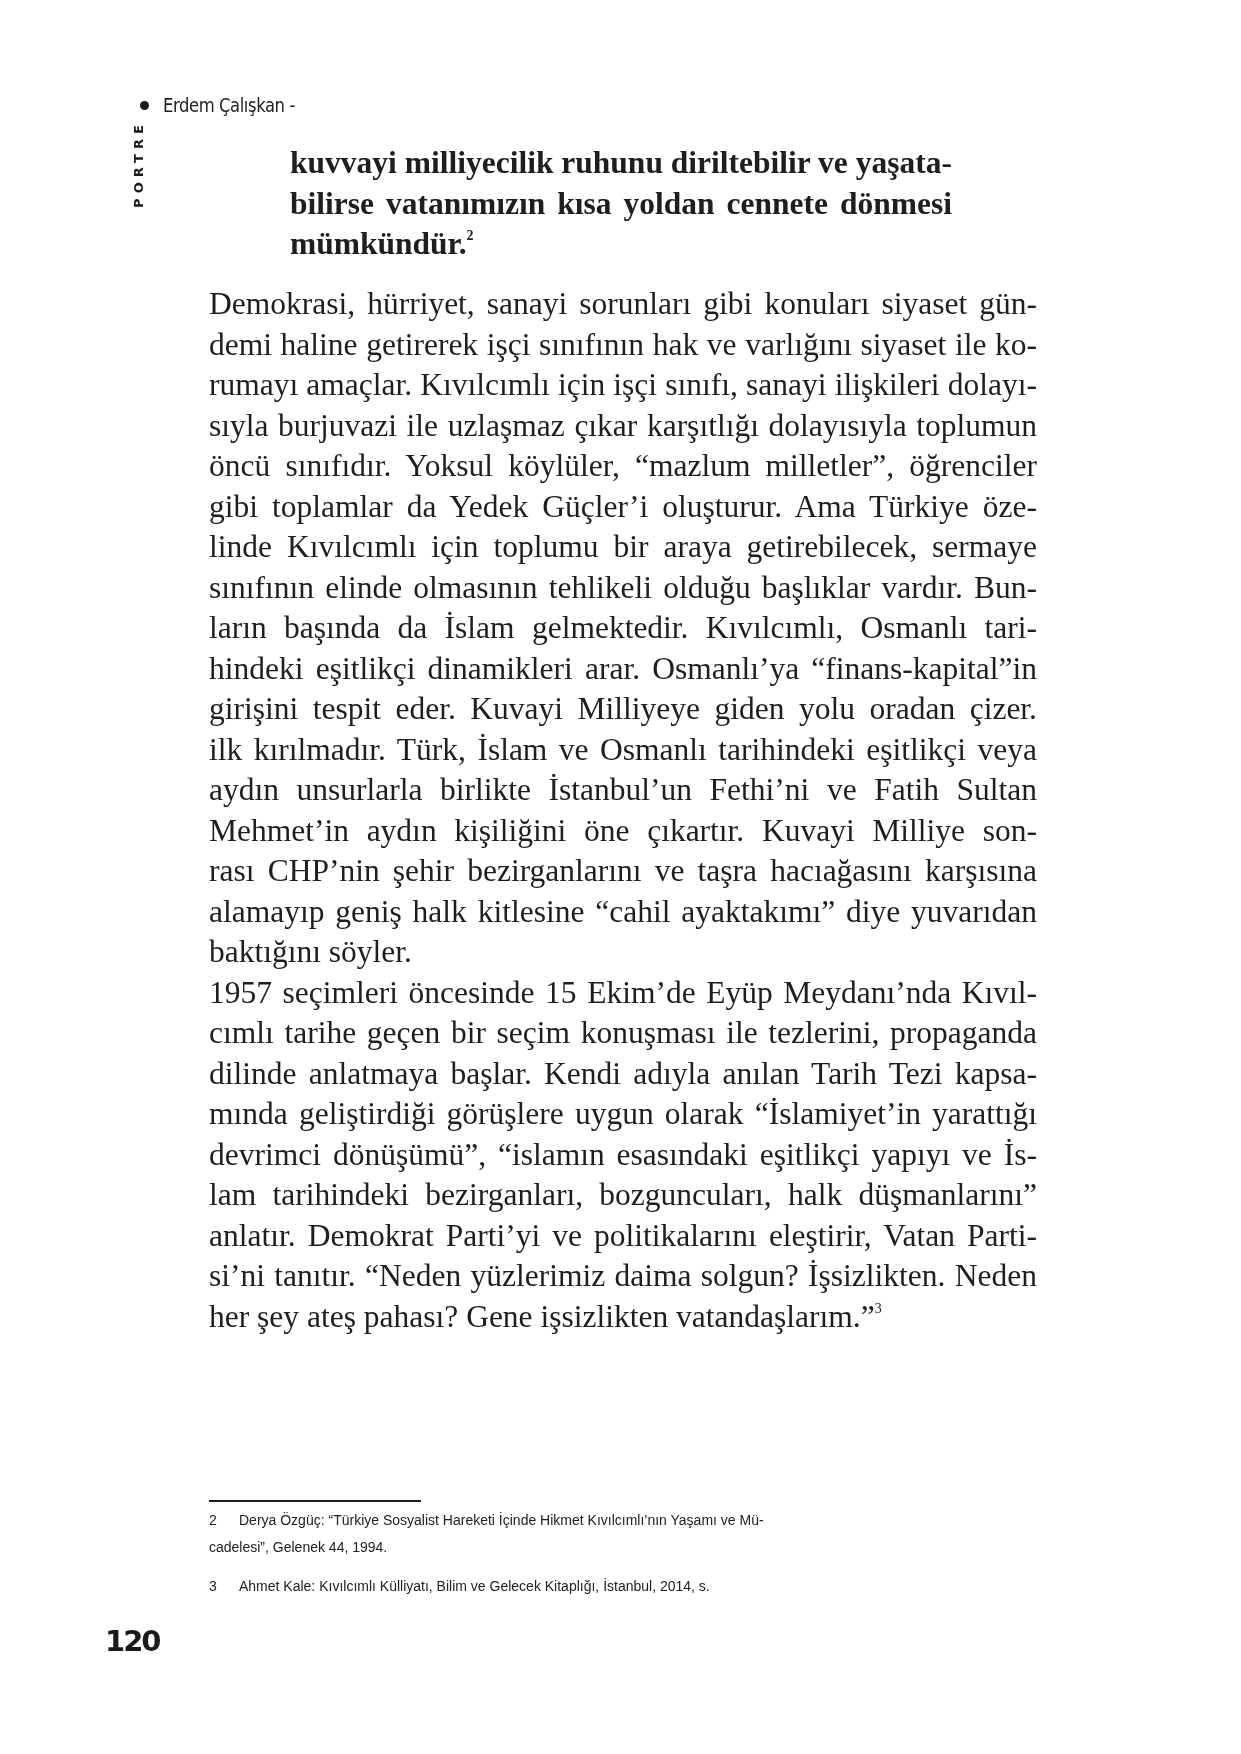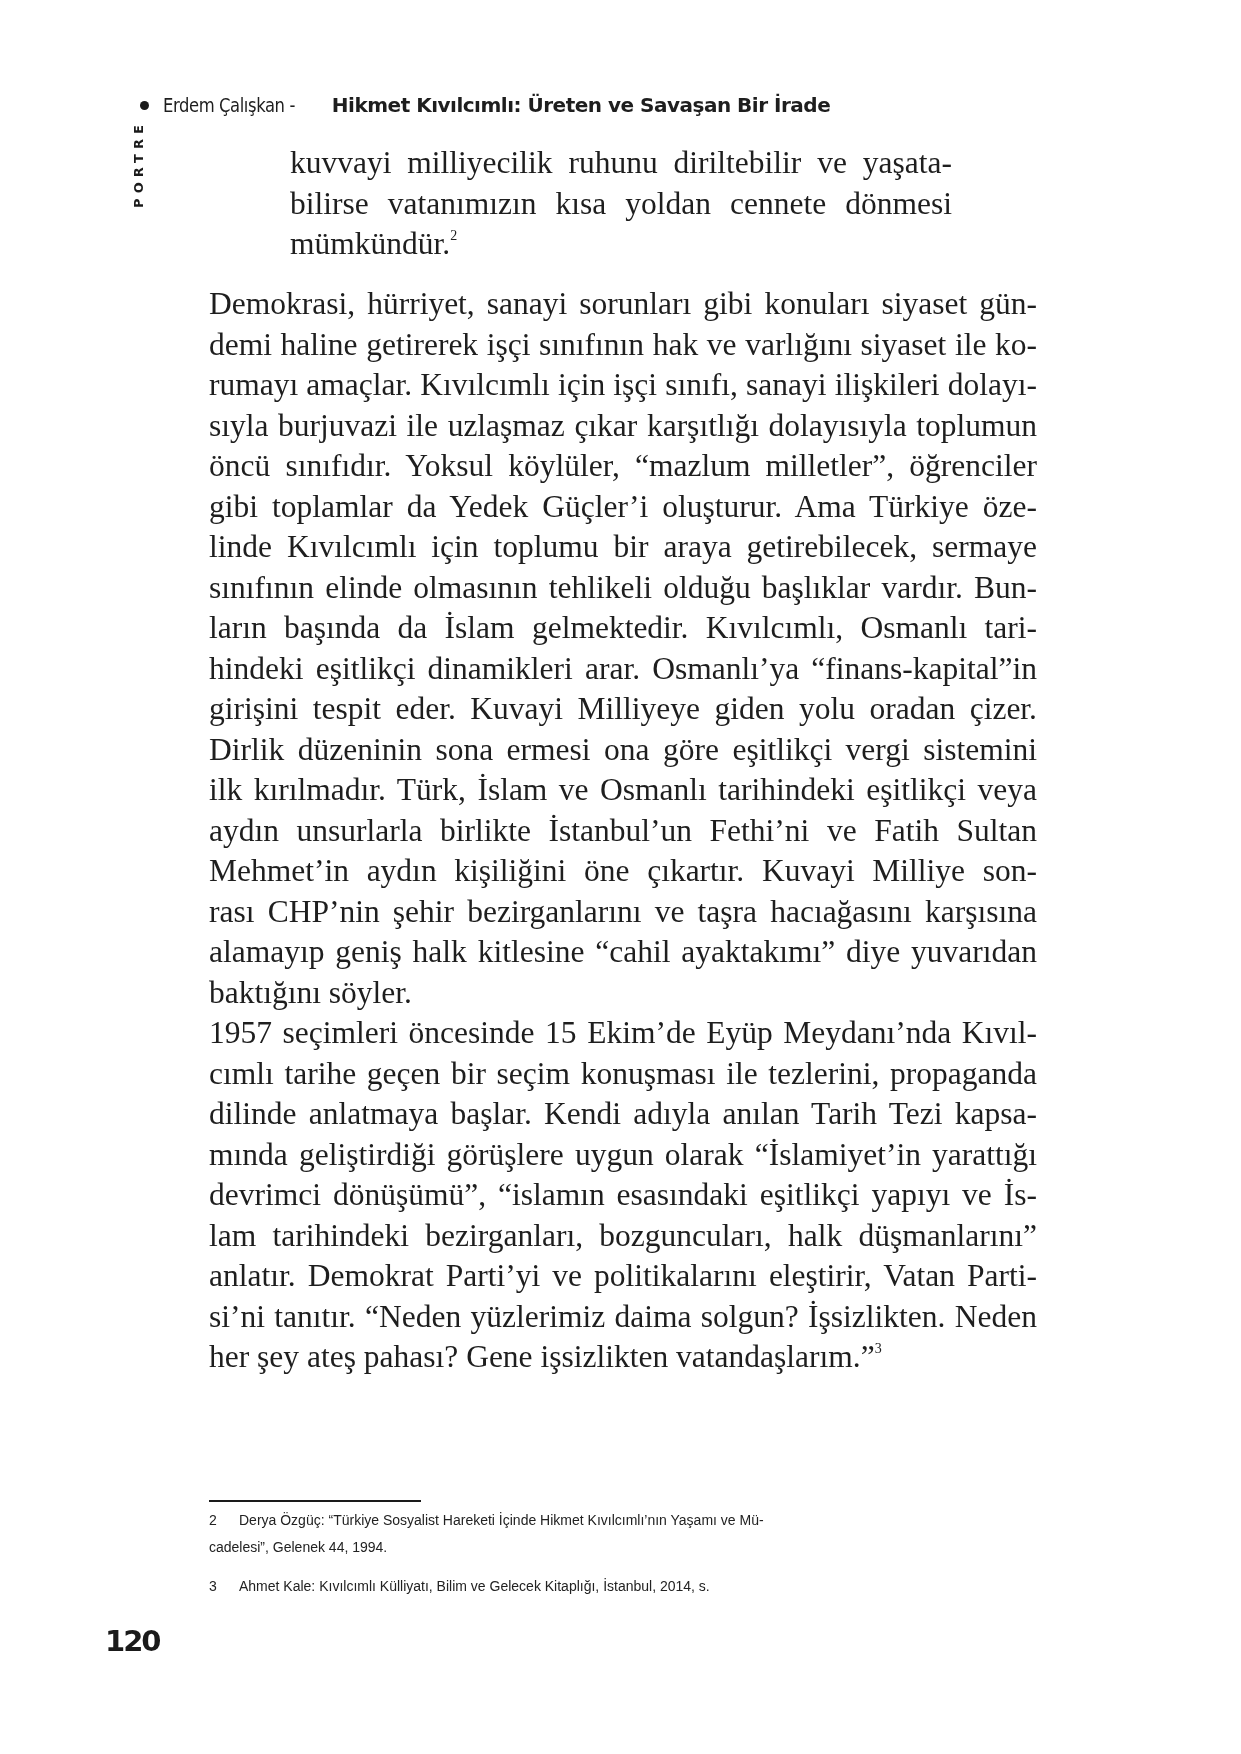--- a/index.html
+++ b/index.html
@@ -4,41 +4,40 @@
   <style>
     html, body { margin: 0; padding: 0; background: #ffffff; }
     body { width: 1241px; height: 1754px; position: relative; overflow: hidden; color: #1e1e1e; }
     .header { position: absolute; left: 140px; top: 90px; height: 30px; display: flex; align-items: center; font-family: "DejaVu Sans", sans-serif; font-size: 20px; letter-spacing: -0.5px; }
     .header .bullet { width: 9px; height: 9px; border-radius: 50%; background: #1a1a1a; margin-right: 14px; }
     .header .author { font-weight: normal; transform: scaleX(0.82); transform-origin: left center; display: inline-block; white-space: nowrap; }
     .header .title { font-weight: bold; }
     .vtag { position: absolute; left: 128px; top: 128px; width: 20px; height: 72px; }
     .vtag span { position: absolute; left: 50%; top: 50%; transform: translate(-50%,-50%) rotate(-90deg); font-family: "DejaVu Sans", sans-serif; font-weight: bold; font-size: 13px; letter-spacing: 5px; white-space: nowrap; color: #1a1a1a; }
     .serif { font-family: "Liberation Serif", "DejaVu Serif", serif; font-size: 31.5px; }
-    .quote { position: absolute; left: 290px; top: 143px; width: 662px; }
+    .quote { position: absolute; left: 290px; top: 143px; width: 662px; font-weight: bold; }
     .body { position: absolute; left: 209px; top: 284px; width: 828px; }
     .line { display: block; height: 40.5px; line-height: 40.5px; text-align: justify; text-align-last: justify; white-space: nowrap; overflow: visible; }
     .line.last { text-align-last: left; }
     .para2 { margin-top: 0; }
     sup { font-size: 14px; vertical-align: 14px; line-height: 0; }
     .rule { position: absolute; left: 209px; top: 1500px; width: 212px; height: 2px; background: #1a1a1a; }
     .fn { position: absolute; left: 209px; width: 820px; font-family: "Liberation Sans", sans-serif; font-size: 14px; line-height: 27px; color: #222; }
     .fn .num { display: inline-block; width: 30px; }
     .fn1 { top: 1507px; }
     .fn3 { top: 1573px; }
     .pagenum { position: absolute; left: 105px; top: 1624px; font-family: "DejaVu Sans", sans-serif; font-weight: bold; font-size: 29px; letter-spacing: -2px; color: #1a1a1a; }
   </style>
 </head>
 <body>
 
 <div class="header">
   <span class="bullet"></span>
   <span class="author">Erdem Çalışkan -</span>
   <span style="width:8px;display:inline-block"></span>
-  <span class="title">Hikmet Kıvılcımlı: Üreten ve Savaşan Bir İrade</span>
 </div>
 
 <div class="vtag">
   <span>PORTRE</span>
 </div>
 
 <div class="quote serif">
   <span class="line">kuvvayi milliyecilik ruhunu diriltebilir ve yaşata-</span>
   <span class="line">bilirse vatanımızın kısa yoldan cennete dönmesi</span>
   <span class="line last"><span>mümkündür.</span><sup>2</sup></span>
@@ -50,21 +49,20 @@
     <span class="line">demi haline getirerek işçi sınıfının hak ve varlığını siyaset ile ko-</span>
     <span class="line">rumayı amaçlar. Kıvılcımlı için işçi sınıfı, sanayi ilişkileri dolayı-</span>
     <span class="line">sıyla burjuvazi ile uzlaşmaz çıkar karşıtlığı dolayısıyla toplumun</span>
     <span class="line">öncü sınıfıdır. Yoksul köylüler, “mazlum milletler”, öğrenciler</span>
     <span class="line">gibi toplamlar da Yedek Güçler’i oluşturur. Ama Türkiye öze-</span>
     <span class="line">linde Kıvılcımlı için toplumu bir araya getirebilecek, sermaye</span>
     <span class="line">sınıfının elinde olmasının tehlikeli olduğu başlıklar vardır. Bun-</span>
     <span class="line">ların başında da İslam gelmektedir. Kıvılcımlı, Osmanlı tari-</span>
     <span class="line">hindeki eşitlikçi dinamikleri arar. Osmanlı’ya “finans-kapital”in</span>
     <span class="line">girişini tespit eder. Kuvayi Milliyeye giden yolu oradan çizer.</span>
-    <span class="line">Dirlik düzeninin sona ermesi ona göre eşitlikçi vergi sistemini</span>
     <span class="line">ilk kırılmadır. Türk, İslam ve Osmanlı tarihindeki eşitlikçi veya</span>
     <span class="line">aydın unsurlarla birlikte İstanbul’un Fethi’ni ve Fatih Sultan</span>
     <span class="line">Mehmet’in aydın kişiliğini öne çıkartır. Kuvayi Milliye son-</span>
     <span class="line">rası CHP’nin şehir bezirganlarını ve taşra hacıağasını karşısına</span>
     <span class="line">alamayıp geniş halk kitlesine “cahil ayaktakımı” diye yuvarıdan</span>
     <span class="line last">baktığını söyler.</span>
   </div>
   <div class="para2">
     <span class="line">1957 seçimleri öncesinde 15 Ekim’de Eyüp Meydanı’nda Kıvıl-</span>
     <span class="line">cımlı tarihe geçen bir seçim konuşması ile tezlerini, propaganda</span>

